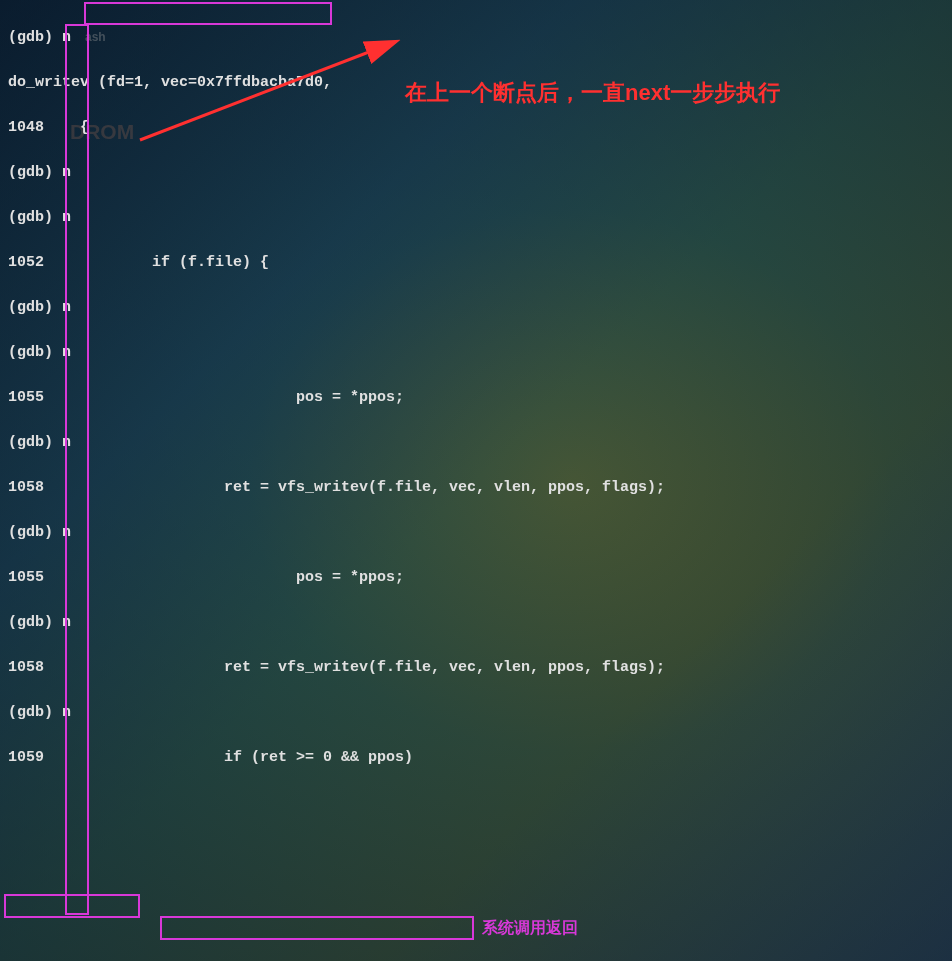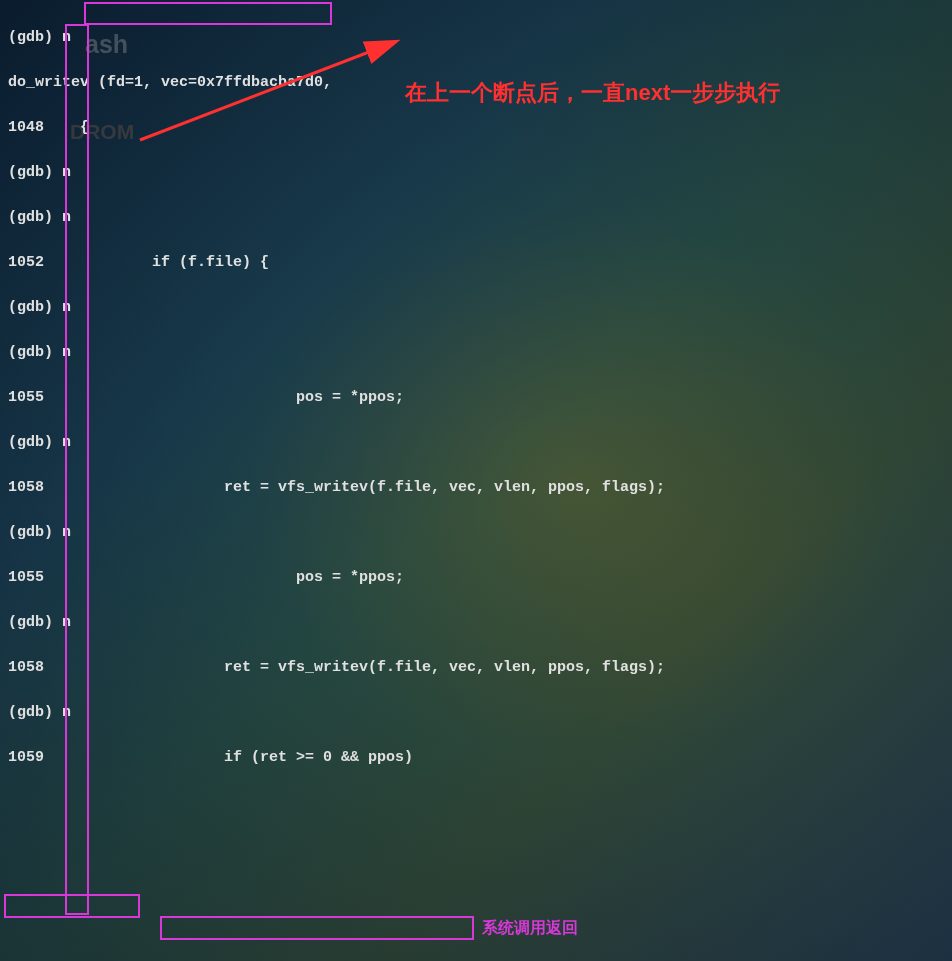--- a/index.html
+++ b/index.html
@@ -97,21 +97,21 @@
     height: 120px;
     z-index: 5;
     pointer-events: none;
   }
   .ghost1 {
     position: absolute;
     left: 85px;
     top: 30px;
     color: rgba(150,150,150,0.4);
     font-family: sans-serif;
-    font-size: 25px;
+    font-size: 12px;
     z-index: 0;
   }
   .ghost2 {
     position: absolute;
     left: 70px;
     top: 120px;
     color: rgba(150,100,80,0.3);
     font-family: sans-serif;
     font-size: 21px;
     z-index: 0;

